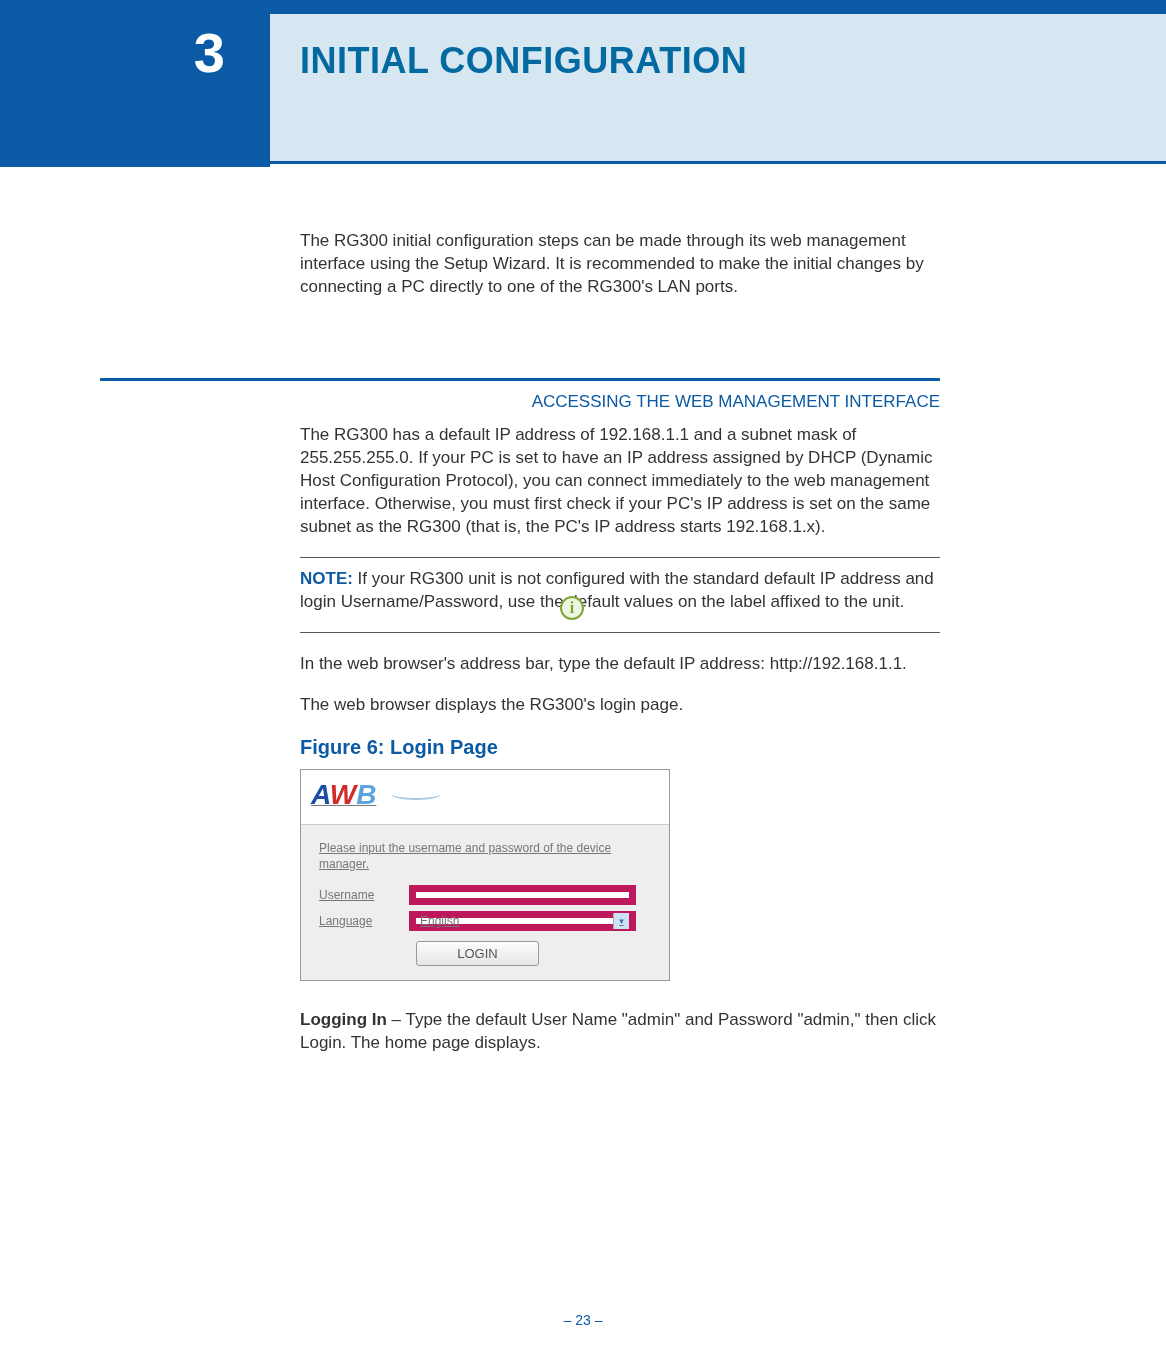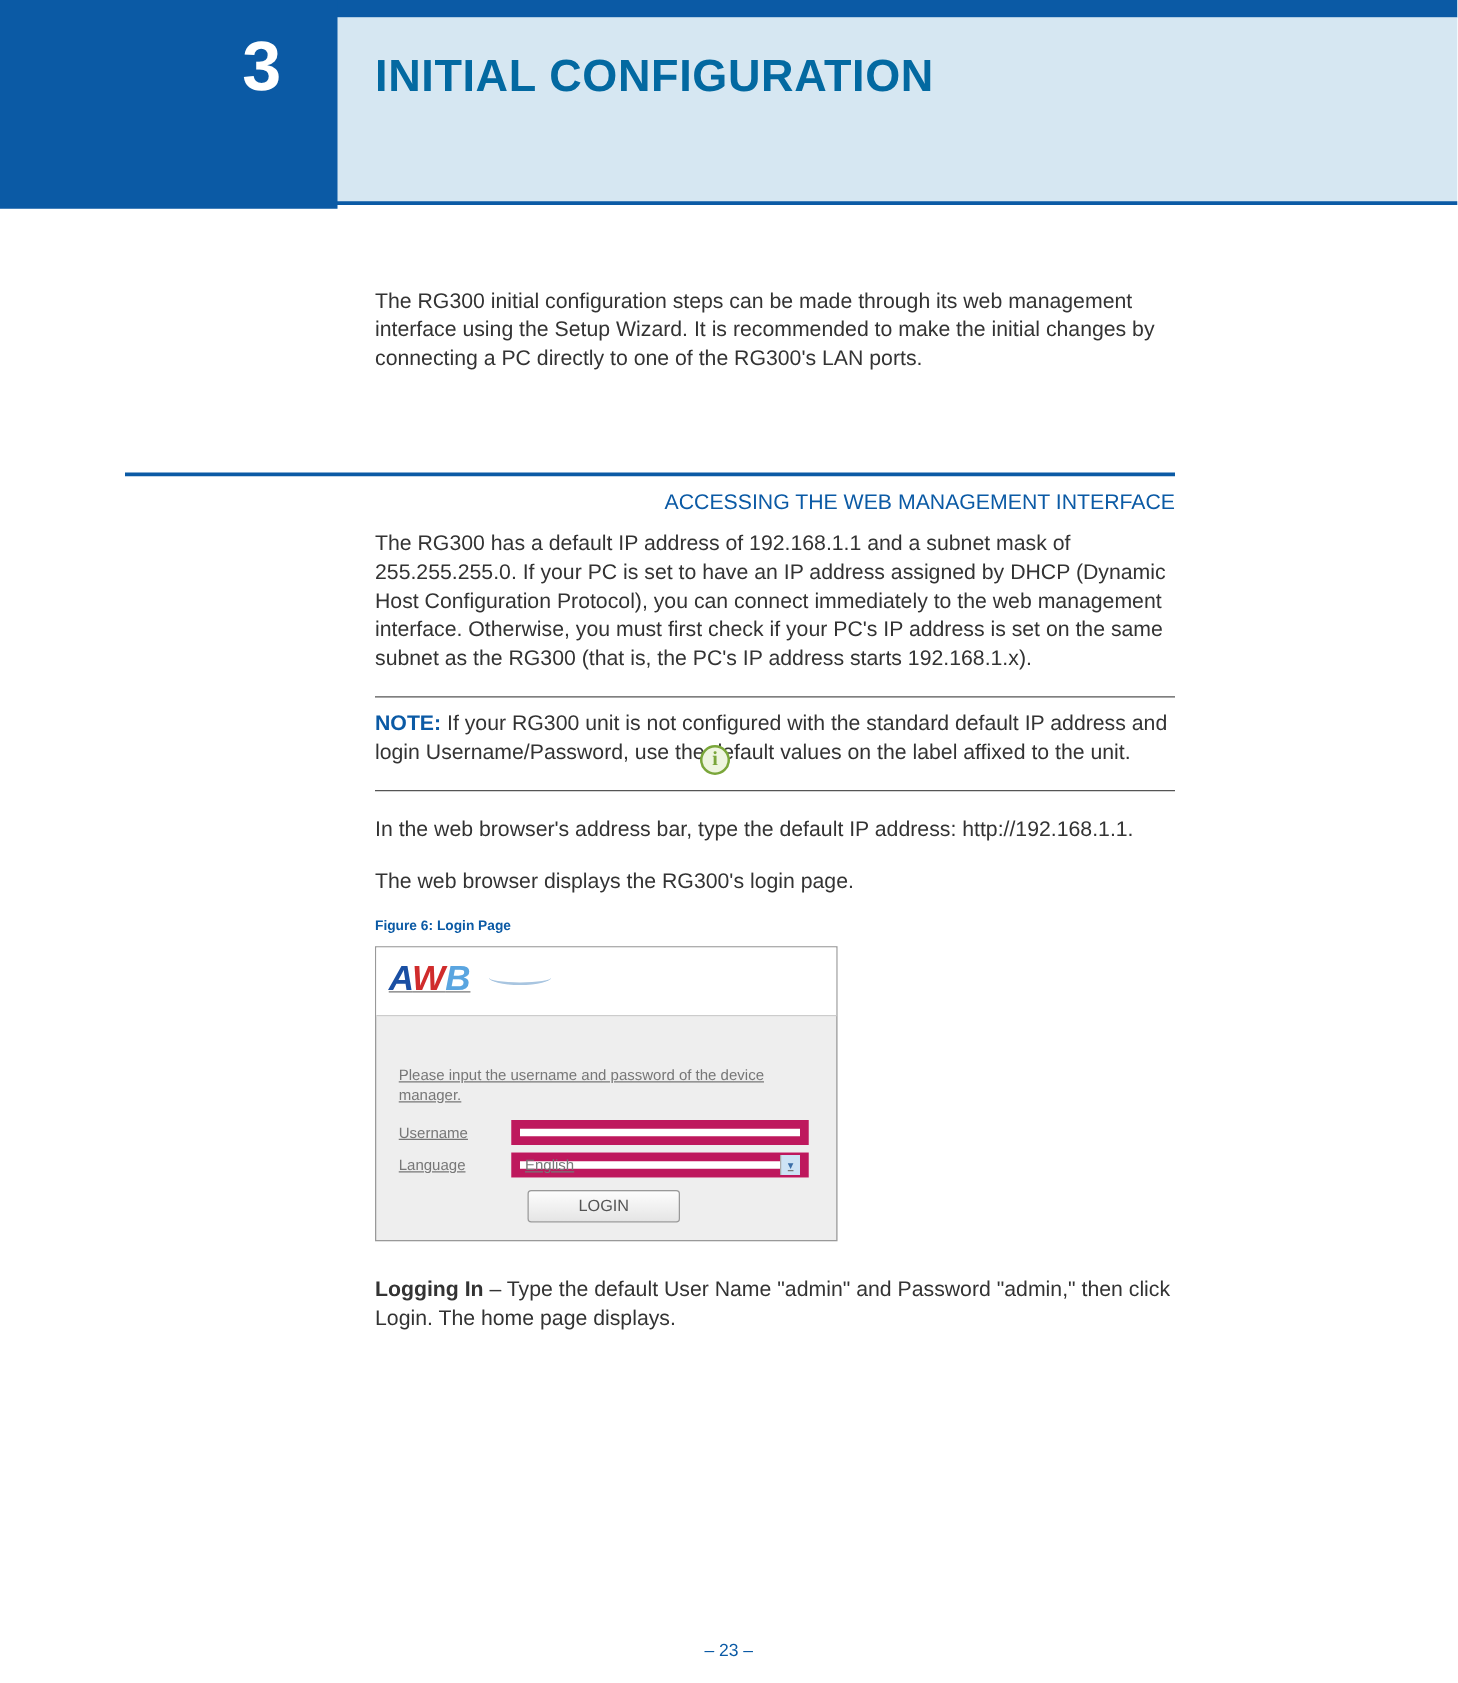--- a/index.html
+++ b/index.html
@@ -94,21 +94,21 @@
     font-family: "Times New Roman", serif;
   }
   .note-label {
     color: #0b5aa5;
     font-weight: bold;
     font-variant: small-caps;
   }
   .figure-caption {
     color: #0b5aa5;
     font-weight: bold;
-    font-size: 11px;
+    font-size: 20px;
     margin: 10px 0 8px 0;
   }
   .login-fig {
     width: 370px;
     border: 1px solid #999;
     background: #eee;
     font-family: Tahoma, Arial, sans-serif;
     font-size: 12px;
     color: #777;
     text-decoration: underline;
@@ -129,22 +129,21 @@
   .logo .w { color: #d02c2c; }
   .logo .b { color: #5aa5e0; }
   .swoosh {
     position: absolute;
     top: 18px; left: 90px;
     width: 50px; height: 12px;
     border-bottom: 2px solid #a8c5e0;
     border-radius: 0 0 50% 50%;
   }
   .login-body {
-    padding: 16px 22px 14px 18px;
-    margin-top: 24px;
+    padding: 16px 33px 14px 18px;
   }
   .login-body .instr { margin-bottom: 12px; line-height: 1.3; }
   .frow { display: flex; align-items: center; margin-bottom: 6px; }
   .flabel { width: 90px; }
   .finput {
     flex: 1;
     height: 20px;
     background: #fff;
     border: 7px solid #be185d;
     padding: 0 4px;

